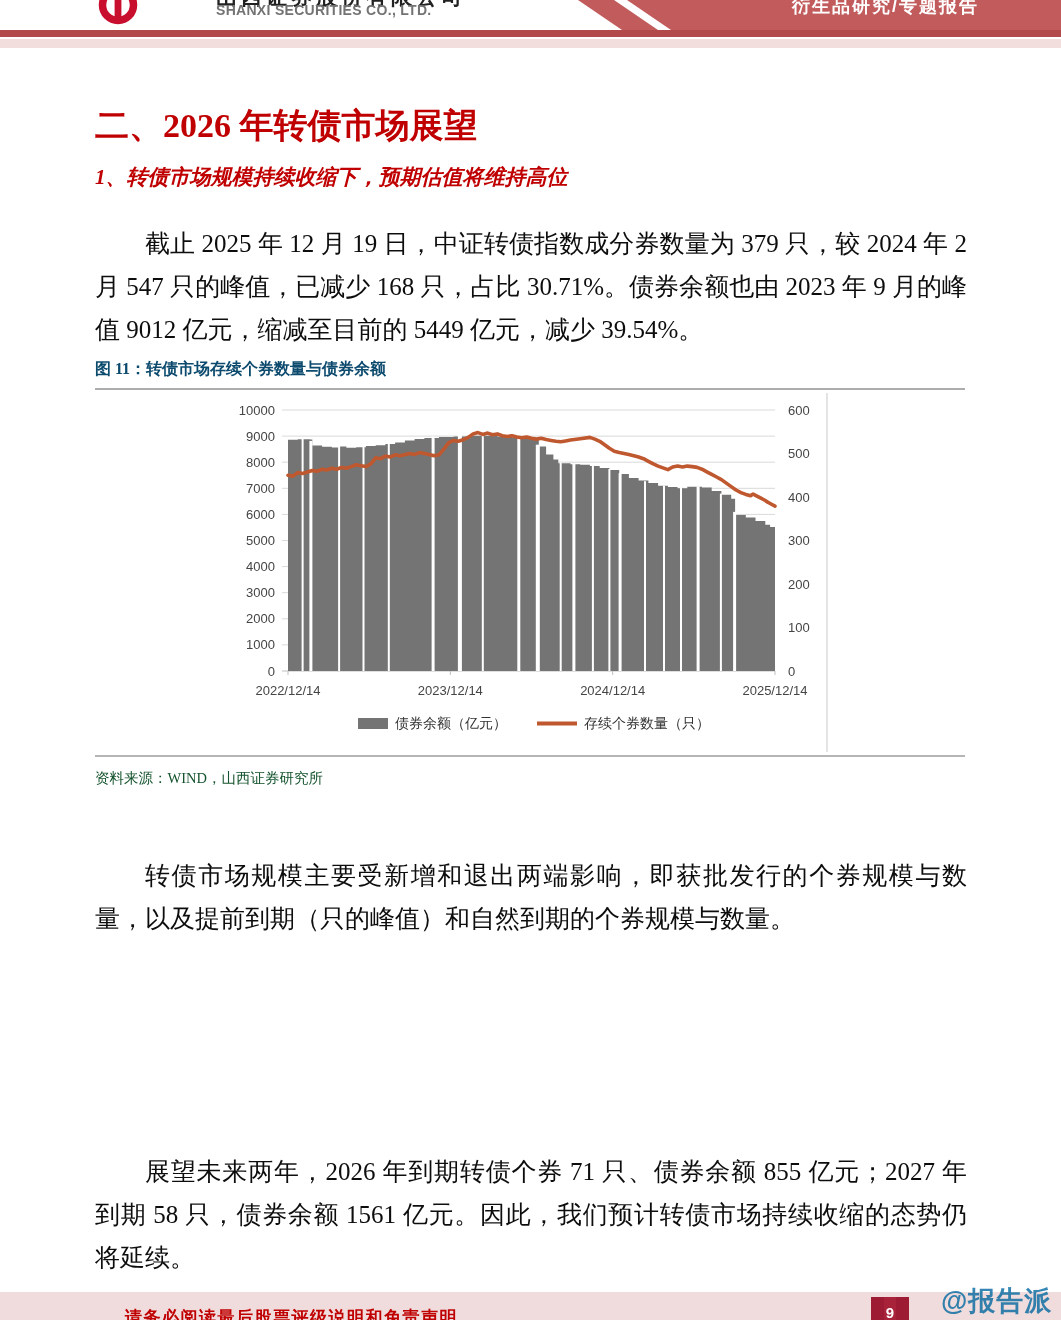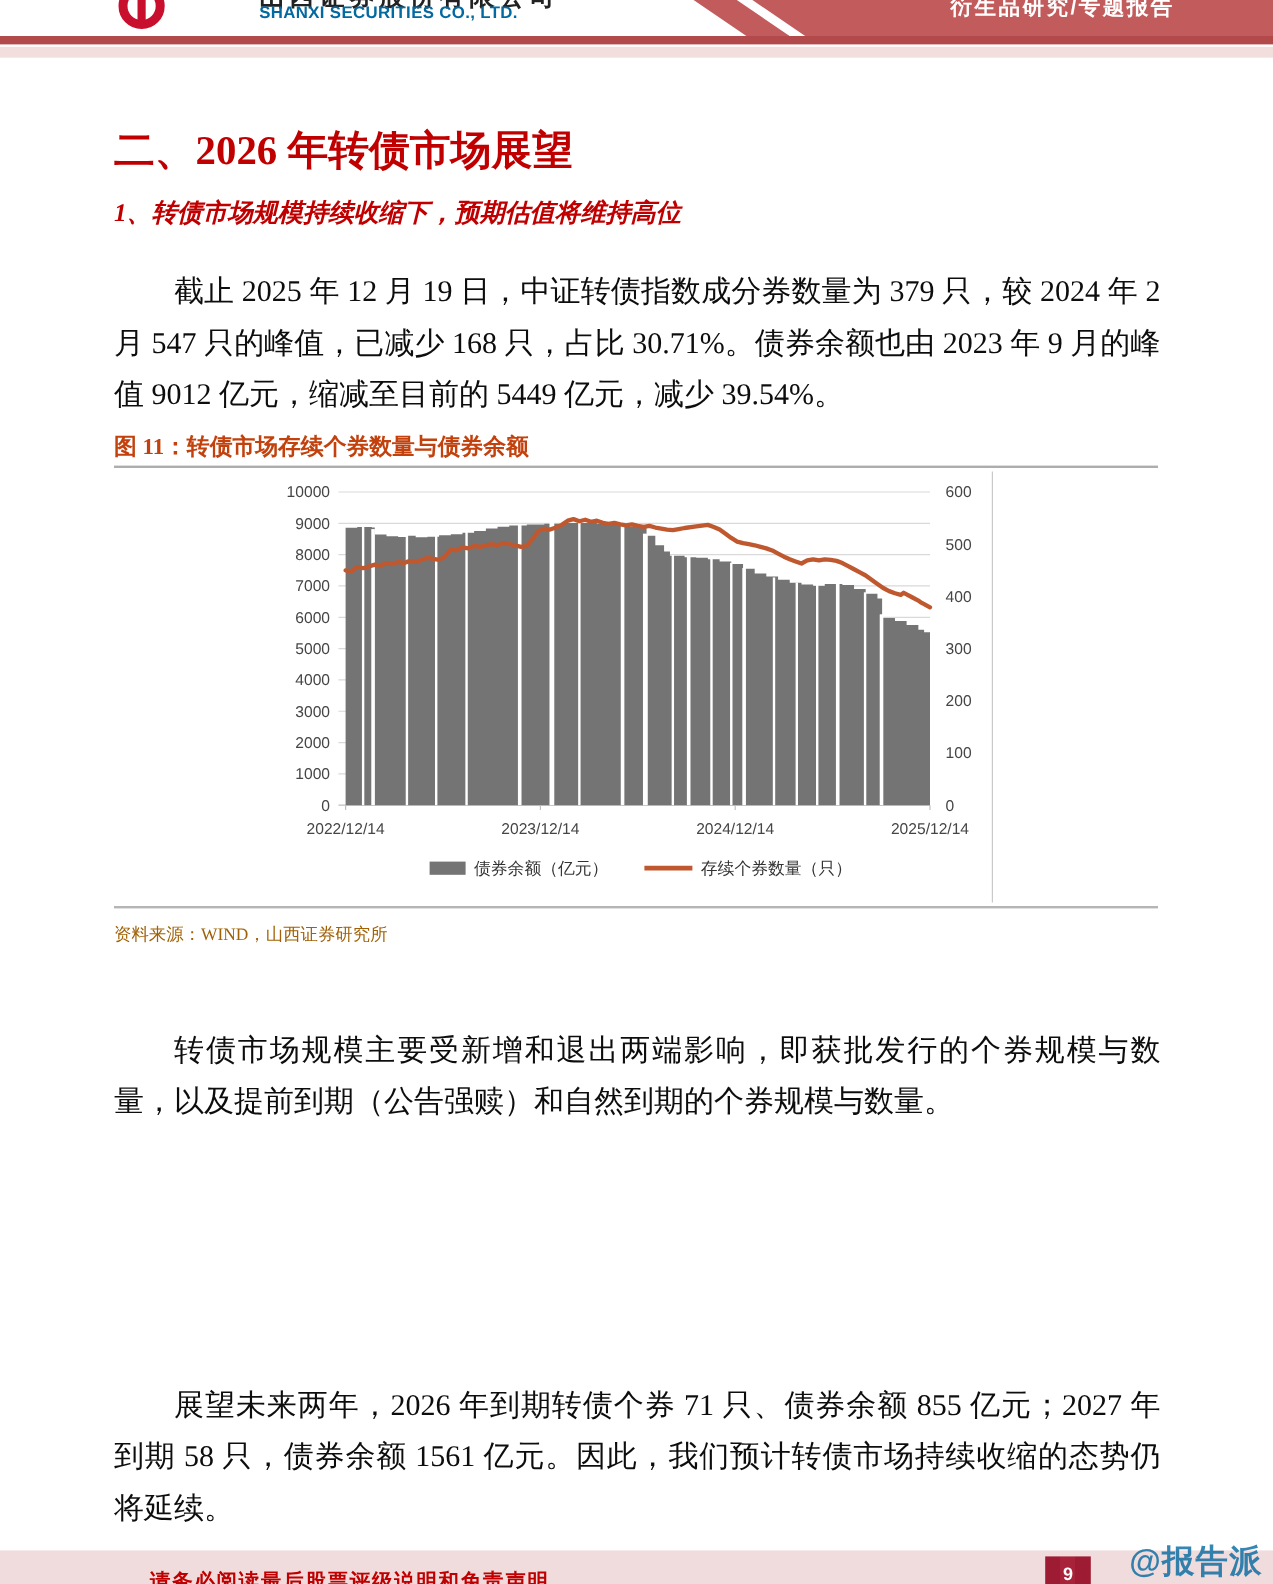--- a/index.html
+++ b/index.html
@@ -7,39 +7,39 @@
         font-family:"Liberation Serif",serif;}
 
   
   .hdr{position:absolute;top:0;left:0;width:1061px;height:30px;background:#fff;overflow:hidden;}
   .hdr svg.bannershape{position:absolute;top:0;left:0;}
   .bannershape polygon{fill:var(--banner-red,#c25b5c);}
   .emblem{position:absolute;left:94px;top:-14px;}
   .company-cn{position:absolute;left:216px;top:-17px;font:bold 21px "Liberation Sans",sans-serif;
               color:#222;letter-spacing:4px;white-space:nowrap;}
   .company-en{position:absolute;left:216px;top:2px;font:bold 14px "Liberation Sans",sans-serif;
-              color:#0369a1;letter-spacing:0.3px;white-space:nowrap;}
+              color:#737373;letter-spacing:0.3px;white-space:nowrap;}
   .banner-text{position:absolute;left:792px;top:-6px;font:bold 18px "Liberation Sans",sans-serif;
                color:#fff;letter-spacing:2px;white-space:nowrap;}
   .strip-red{position:absolute;top:30px;left:0;width:1061px;height:7px;background:var(--strip-red,#b24a4c);}
   .strip-pink{position:absolute;top:39px;left:0;width:1061px;height:9px;background:var(--strip-pink,#f2dedd);}
 
   
   .sec-title{position:absolute;left:95px;top:80px;font-weight:bold;font-size:34px;
              color:var(--accent-red,#c00000);white-space:nowrap;}
   .sub-title{position:absolute;left:95px;top:146px;font-weight:bold;font-size:21px;
              color:var(--accent-red,#c00000);white-space:nowrap;font-style:italic;}
   .para{position:absolute;left:95px;width:872px;font-size:25px;line-height:42.8px;
         color:#0d0d0d;text-align:justify;text-indent:2em;}
   #p1{top:198px}#p2{top:830px}#p3{top:915px}#p4{top:1126px}
-  .fig-caption{position:absolute;left:95px;top:359px;font-weight:bold;font-size:19px;color:#c2410c;}
+  .fig-caption{position:absolute;left:95px;top:359px;font-weight:bold;font-size:16px;color:#0c4a6e;}
   .chart-box{position:absolute;left:95px;top:388px;width:870px;
              border-top:2px solid #adadad;border-bottom:2px solid #b5b5b5;background:#fff;}
   .chart-box svg{display:block;}
-  .fig-source{position:absolute;left:95px;top:769px;font-size:14.5px;color:#a16207;}
+  .fig-source{position:absolute;left:95px;top:769px;font-size:14.5px;color:#14532d;}
 
   
   .ax{font:13px "Liberation Sans",sans-serif;fill:#454545;}
   .lg{font:14px "Liberation Sans",sans-serif;fill:#333;}
 
   
   .footer-pink{position:absolute;left:0;top:1292px;width:1061px;height:28px;background:var(--footer-pink,#f0dcdc);}
   .disclaimer{position:absolute;left:125px;top:1306px;font-weight:bold;font-size:17px;
               color:var(--accent-red,#c00000);letter-spacing:1.5px;white-space:nowrap;}
   .page-box{position:absolute;left:871px;top:1297px;width:38px;height:23px;color:#fff;
@@ -140,21 +140,21 @@
         <text x="680" y="305" text-anchor="middle" class="ax">2025/12/14</text>
         <line x1="732" y1="3" x2="732" y2="362" stroke="#c9c9c9" stroke-width="1"></line>
         <rect x="263" y="328" width="30" height="11" fill="#747474"></rect>
         <text x="300" y="338" class="lg">债券余额（亿元）</text>
         <line x1="442" y1="333.5" x2="482" y2="333.5" stroke="#c0582f" stroke-width="4"></line>
         <text x="489" y="338" class="lg">存续个券数量（只）</text>
       </svg>
   </div>
   <div class="fig-source">资料来源：WIND，山西证券研究所</div>
 
-  <p class="para" id="p2">转债市场规模主要受新增和退出两端影响，即获批发行的个券规模与数量，以及提前到期（公告强赎）和自然到期的个券规模与数量。</p>
+  <p class="para" id="p2">转债市场规模主要受新增和退出两端影响，即获批发行的个券规模与数量，以及提前到期（只的峰值）和自然到期的个券规模与数量。</p>
   <p class="para" id="p4">展望未来两年，2026 年到期转债个券 71 只、债券余额 855 亿元；2027 年到期 58 只，债券余额 1561 亿元。因此，我们预计转债市场持续收缩的态势仍将延续。</p>
 
   <div class="footer-pink"></div>
   <div class="disclaimer">请务必阅读最后股票评级说明和免责声明</div>
   <div class="page-box">
     <span>9</span>
   </div>
   <div class="watermark">@报告派</div>
 </div>
 

